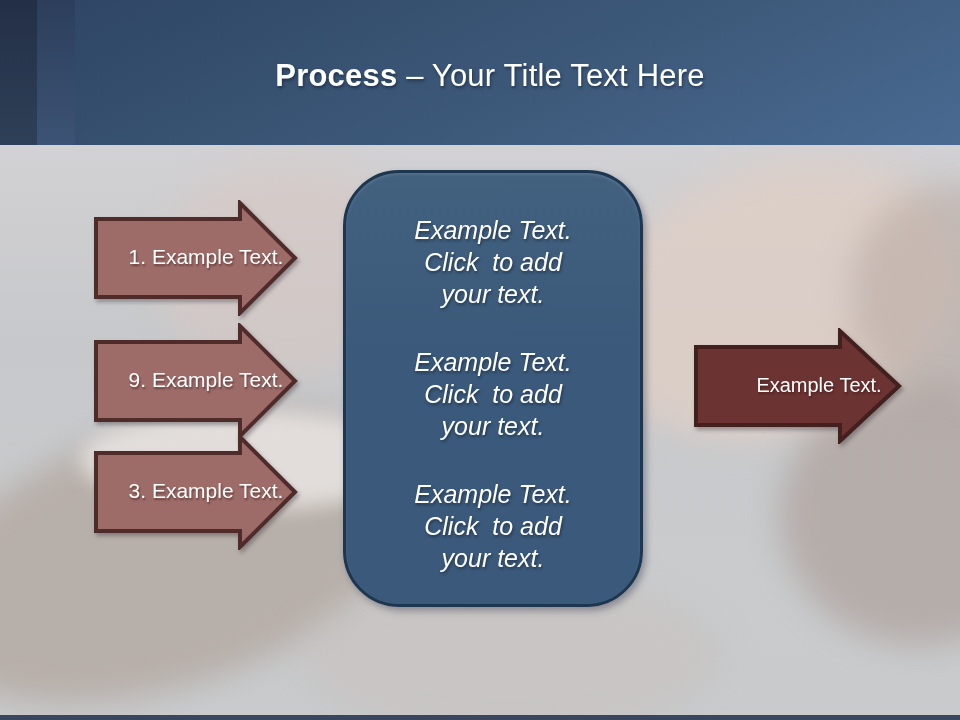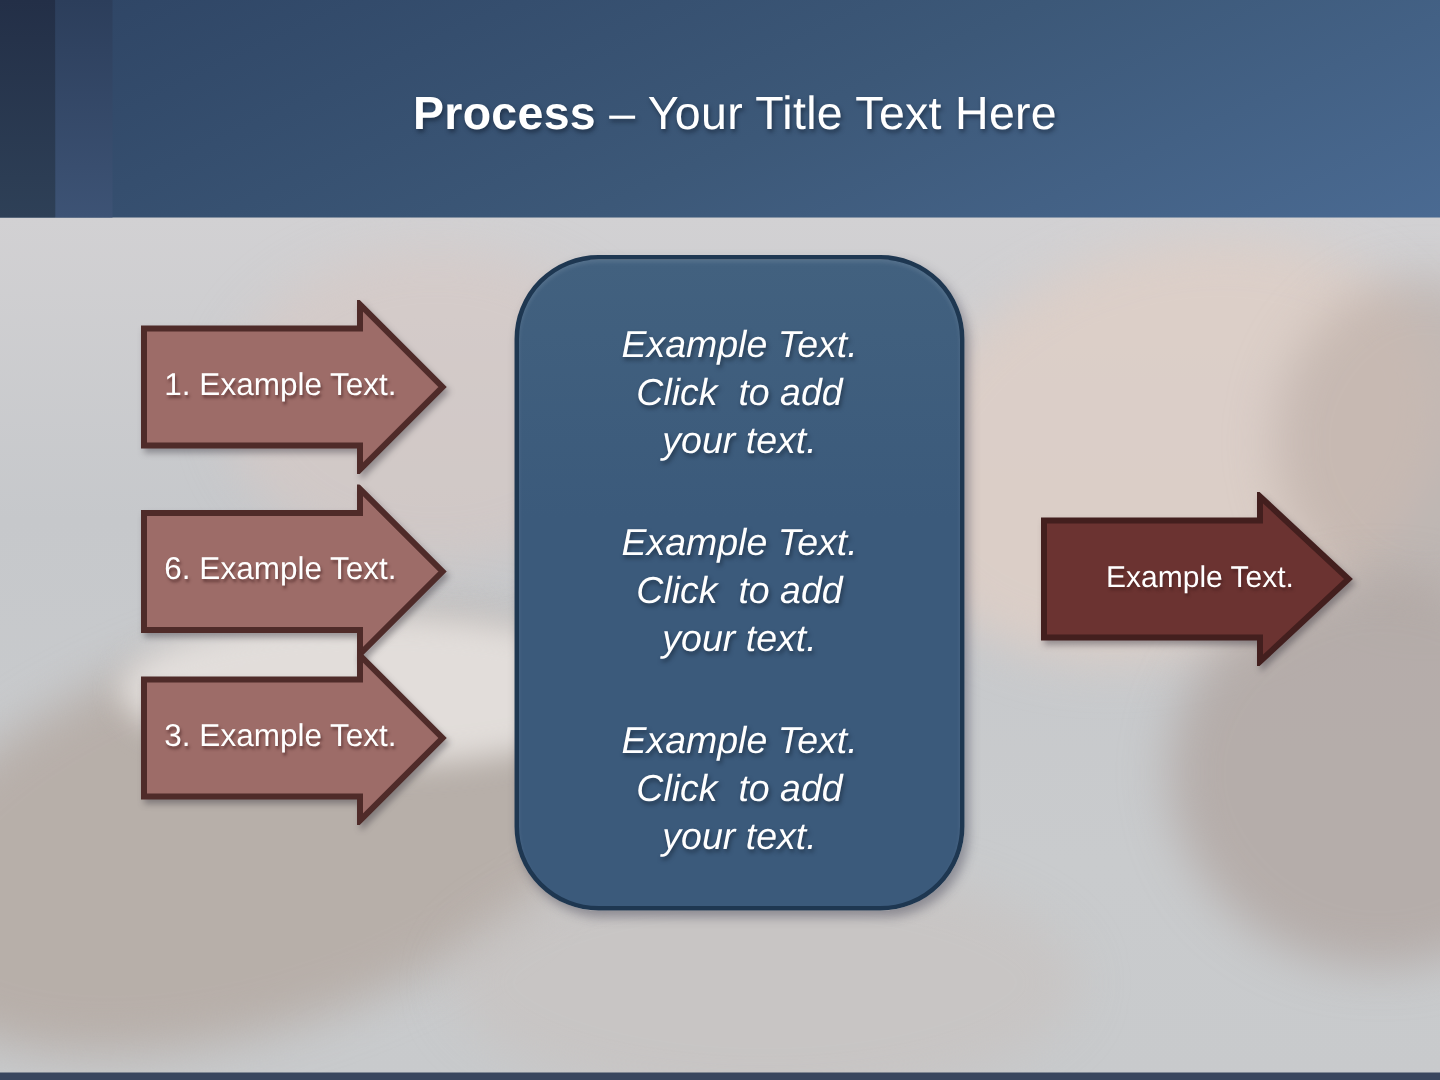--- a/index.html
+++ b/index.html
@@ -29,21 +29,21 @@
   .stripe { position:absolute; top:0; height:145px; }
   .stripe.s1 { left:0;    width:37px; background: linear-gradient(to bottom, var(--stripe1-top, #232f47), var(--stripe1-bottom, #2e4057)); }
   .stripe.s2 { left:37px; width:38px; background: linear-gradient(to bottom, var(--stripe2-top, #2c3e5b), var(--stripe2-bottom, #3d5375)); }
   .title { position:absolute; left:0; top:56px; width:100%; margin:0; padding-left:20px; box-sizing:border-box;
     text-align:center; color:#fff; font-size:31px; font-weight:normal; line-height:40px;
     text-shadow: 1px 2px 3px rgba(10,20,35,0.5); letter-spacing:0.2px;
   }
   .title .bold { font-weight:bold; }
 
   
-  .arrow { position:absolute; width:204px; height:116px; }
+  .arrow { position:absolute; width:204px; height:116px;padding-left:38px; }
   .arrow svg { position:absolute; left:0; top:0; filter: drop-shadow(2px 3px 2px rgba(50,45,55,0.4)); }
   .arrow .poly-left  { fill: var(--arrow-left-fill, #9d6c68);  stroke: var(--arrow-left-border, #4f2b29);  stroke-width:4; }
   .arrow .poly-right { fill: var(--arrow-right-fill, #6b3331); stroke: var(--arrow-right-border, #431f1e); stroke-width:4; }
   .arrow .label { position:absolute; inset:0; display:flex; align-items:center; justify-content:center;
     padding:0 24px 2px 6px; color:#fff; font-size:21px;
     text-shadow: 1px 2px 2px rgba(60,25,25,0.55); white-space:nowrap;
   }
   .arrow.a1 { left:94px; top:200px; }
   .arrow.a2 { left:94px; top:323px; }
   .arrow.a3 { left:94px; top:434px; }
@@ -93,21 +93,21 @@
     <svg width="204" height="116" viewBox="0 0 204 116">
       <polygon class="poly-left" points="2,19 146,19 146,3 201,58 146,113 146,97 2,97"></polygon>
     </svg>
     <div class="label">1. Example Text.</div>
   </div>
 
   <div class="arrow a2">
     <svg width="204" height="116" viewBox="0 0 204 116">
       <polygon class="poly-left" points="2,19 146,19 146,3 201,58 146,113 146,97 2,97"></polygon>
     </svg>
-    <div class="label">6. Example Text.</div>
+    <div class="label">9. Example Text.</div>
   </div>
 
   <div class="arrow a3">
     <svg width="204" height="116" viewBox="0 0 204 116">
       <polygon class="poly-left" points="2,19 146,19 146,3 201,58 146,113 146,97 2,97"></polygon>
     </svg>
     <div class="label">3. Example Text.</div>
   </div>
 
   <div class="center-box">

